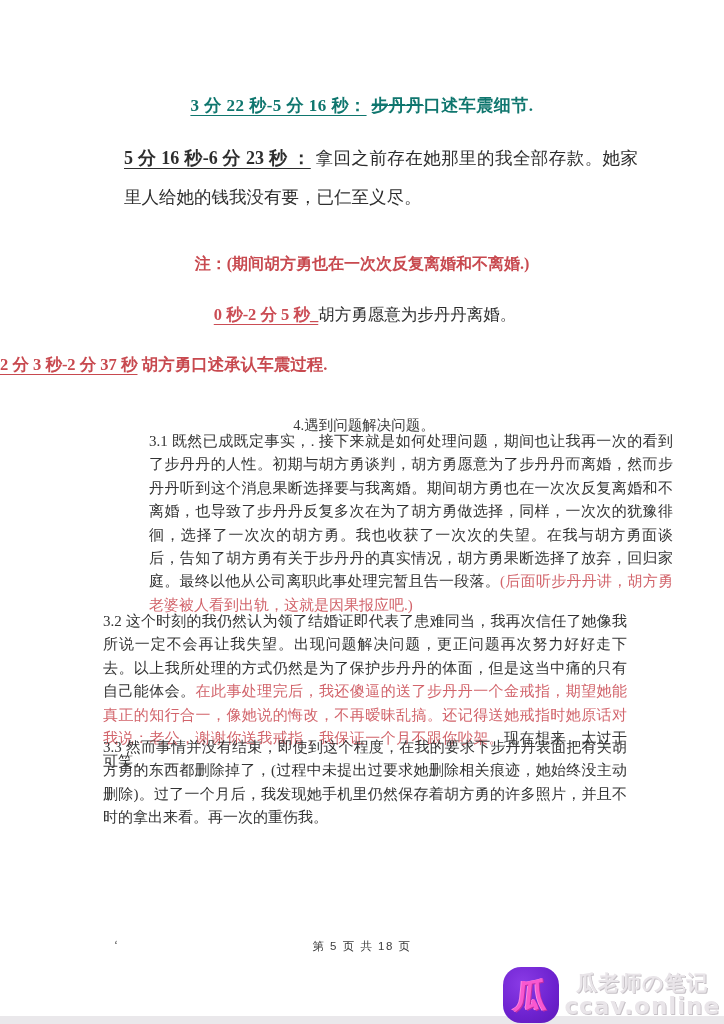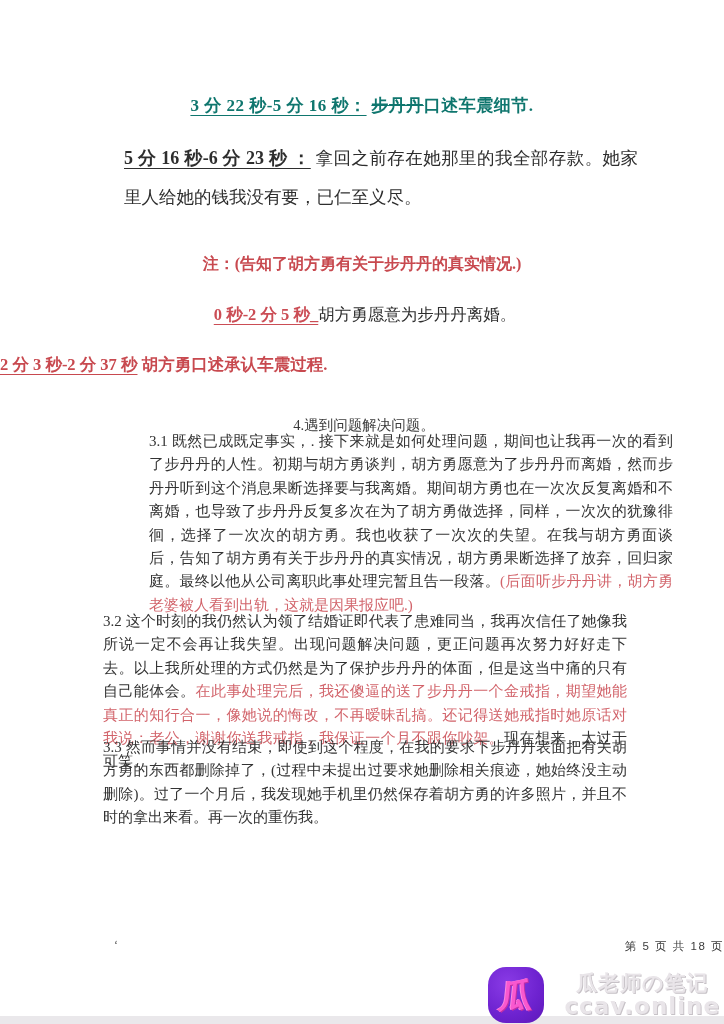--- a/index.html
+++ b/index.html
@@ -87,21 +87,21 @@
   .p33 { top: 736px; }
   .red-inline { color: #d2646b; }
 
   
   .stray-mark {
     top: 938px; left: 114px;
     font-size: 12px; color: #555;
   }
   .page-indicator {
     top: 939px; left: 0; width: 724px;
-    text-align: right;
+    text-align: center;
     font-size: 11.5px; color: #3c3c3c;
     letter-spacing: 1.5px;
     font-family: "Liberation Sans", "DejaVu Sans", sans-serif;
   }
 
   
   .bottom-strip {
     bottom: 0; left: 0; width: 724px; height: 8px;
     background: #eae8eb;
     z-index: 1;
@@ -127,39 +127,38 @@
     transform: skewX(-6deg);
     line-height: 1;
   }
   .wm-text {
     display: flex; flex-direction: column;
     font-family: "DejaVu Sans", sans-serif;
     font-weight: bold;
     color: #e9e5e9;
     text-shadow: 1px 1px 0 #c7c2c7, -1px -1px 0 #ffffff;
     line-height: 1.0;
-    margin-left: 15px;
   }
   .wm-title { font-size: 21px; letter-spacing: 1px; }
   .wm-url { font-size: 23px; letter-spacing: 1px; margin-top: 1px; }
 </style>
 </head>
 <body>
 
 <div class="abs heading-red">
   <span class="time">3 分 22 秒-5 分 16 秒：</span>
   <span class="struck">步丹丹</span><span>口述车震细节.</span>
 </div>
 
 <div class="abs heading-black">
   <span class="time">5 分 16 秒-6 分 23 秒 ：</span>
   <span>拿回之前存在她那里的我全部存款。她家里人给她的钱我没有要，已仁至义尽。</span>
 </div>
 
-<div class="abs note-line">注：(告知了胡方勇有关于步丹丹的真实情况.)</div>
+<div class="abs note-line">注：(期间胡方勇也在一次次反复离婚和不离婚.)</div>
 
 <div class="abs timeline-1">
   <span class="time">0 秒-2 分 5 秒_</span><span class="desc">胡方勇愿意为步丹丹离婚。</span>
 </div>
 
 <div class="abs timeline-2">
   <span class="time">2 分 3 秒-2 分 37 秒</span><span> 胡方勇口述承认车震过程.</span>
 </div>
 
 <div class="abs section-title">4.遇到问题解决问题。</div>

